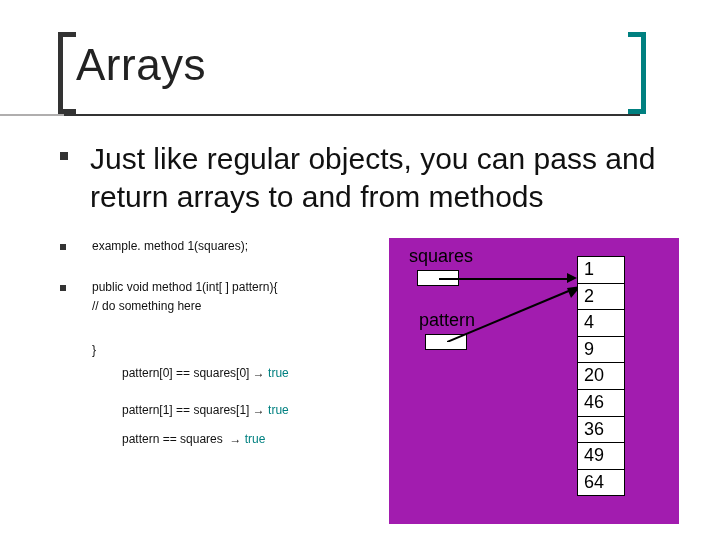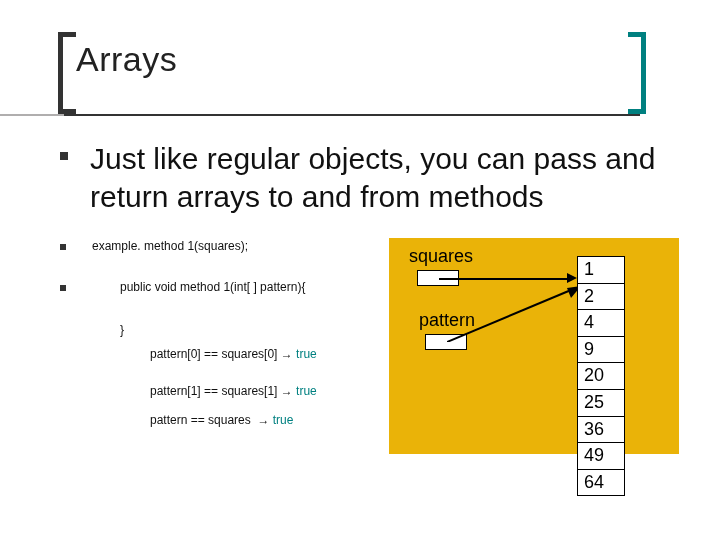--- a/index.html
+++ b/index.html
@@ -27,21 +27,21 @@
     left: 58px;
     border-right: none;
   }
   .bracket.right {
     top: 32px;
     left: 628px;
     border-left: none;
     border-color: #008080;
   }
   .title {
-    font-size: 34px;
+    font-size: 44px;
     color: #222;
     letter-spacing: 0.5px;
   }
   .hr-line {
     position: absolute;
     top: 114px;
     left: 0;
     width: 640px;
     height: 2px;
     background: linear-gradient(to right, #b0aeae 0%, #b0aeae 10%, #333 10%, #333 100%);
@@ -84,22 +84,22 @@
   .indent {
     margin-left: 30px;
   }
   .arrow { display: inline; }
   .true-kw { color: #008080; }
   .teal-box {
     position: absolute;
     top: 238px;
     left: 389px;
     width: 290px;
-    height: 216px;
-    background: #eab308;
+    height: 286px;
+    background: #a21caf;
   }
   .label-sq {
     position: absolute;
     top: 8px;
     left: 20px;
     font-size: 18px;
     color: #000;
   }
   .label-pat {
     position: absolute;
@@ -172,24 +172,25 @@
   <div class="bullet-row">
     <div class="bullet"></div>
     <div class="main-text">Just like regular objects, you can pass and return arrays to and from methods</div>
   </div>
 
   <div class="bullet-row sub-block">
     <div class="bullet sm"></div>
     <div class="sub-text">example. method 1(squares);</div>
   </div>
 
-  <div class="bullet-row sub-block" style="margin-bottom:0;gap:28px;">
+  <div class="bullet-row sub-block" style="margin-bottom:0;">
     <div class="bullet sm"></div>
     <div>
       <div class="sub-text">public void method 1(int[ ] pattern){</div>
+      <div class="sub-text">// do something here</div>
       <div class="sub-text" style="margin-top:24px;">}</div>
 
       <div class="sub-text indent" style="margin-top:4px;">
         <span>pattern[0] == squares[0]</span>
         <span class="arrow">→</span>
         <span class="true-kw">true</span>
       </div>
       <div class="sub-text indent" style="margin-top:18px;text-align:right;">
         <span>pattern[1] == squares[1]</span>
         <span class="arrow">→</span>
@@ -220,18 +221,18 @@
       <polygon points="134,0 120,2 124,12" fill="#000"></polygon>
     </svg>
   </div>
 
   <div class="array-col">
     <div class="cell">1</div>
     <div class="cell">2</div>
     <div class="cell">4</div>
     <div class="cell">9</div>
     <div class="cell">20</div>
-    <div class="cell">25</div>
+    <div class="cell">46</div>
     <div class="cell">36</div>
     <div class="cell">49</div>
     <div class="cell">64</div>
   </div>
 </div>
 
 </body></html>

